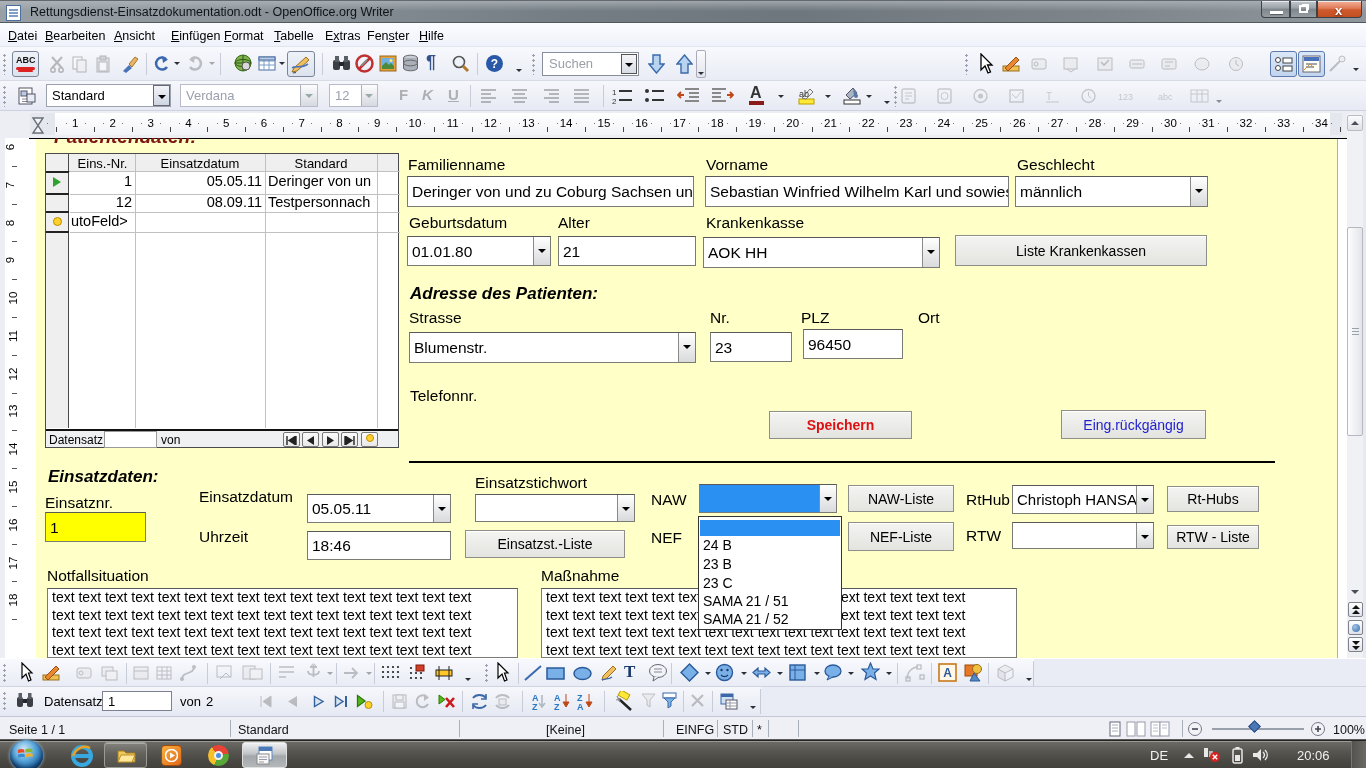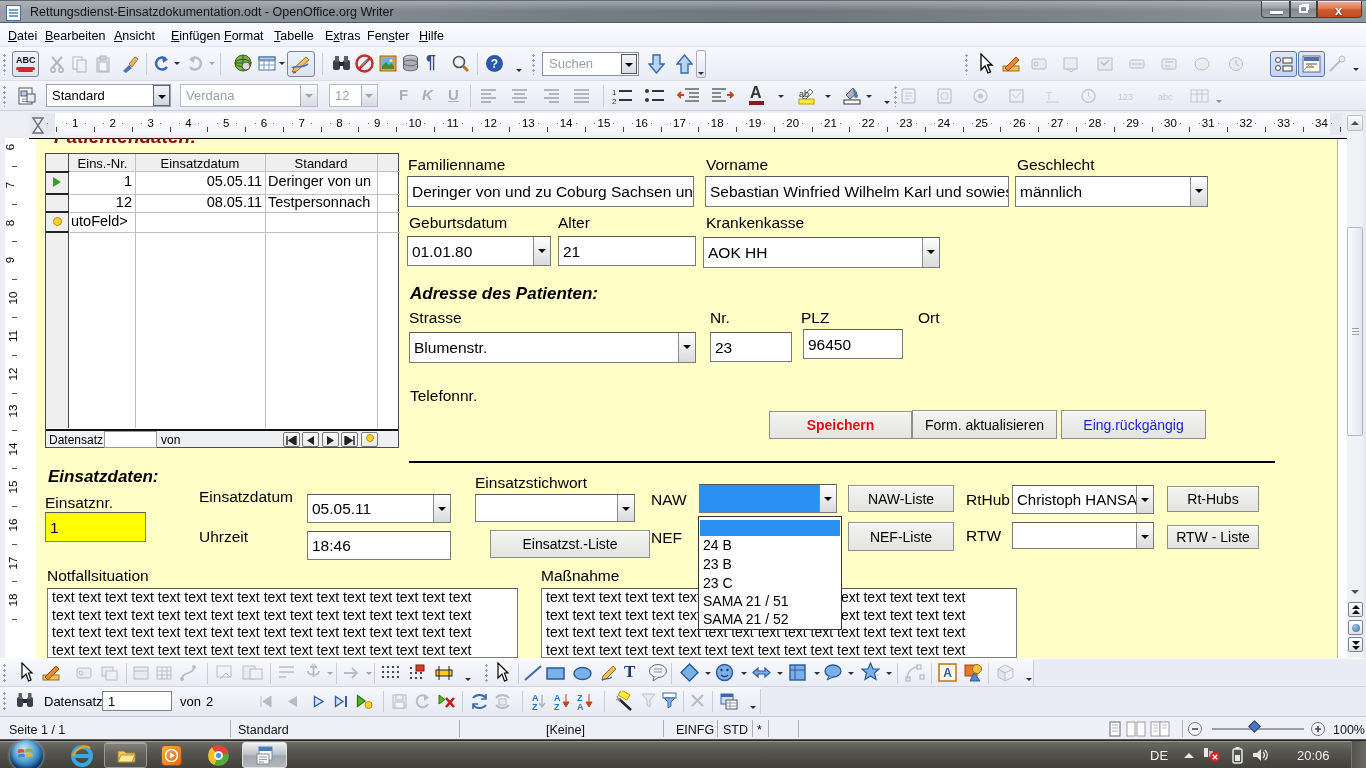--- a/index.html
+++ b/index.html
@@ -623,21 +623,21 @@
       <div class="tc-hline" style="top:58px;width:330px"></div>
       <div class="tc-hline" style="top:78px;width:330px"></div>
       <div class="tc-hline2" style="top:17px"></div>
       <div class="tc-hline2" style="top:39px"></div>
       <div class="tc-hline2" style="top:57px"></div>
       <div class="tc-hline2" style="top:77px"></div>
       <div class="tc-cell data" style="left:24px;top:19px;width:62px;text-align:right">1</div>
       <div class="tc-cell data" style="left:90px;top:19px;width:126px;text-align:right">05.05.11</div>
       <div class="tc-cell data" style="left:222px;top:19px;width:109px">Deringer von un</div>
       <div class="tc-cell data" style="left:24px;top:40px;width:62px;text-align:right">12</div>
-      <div class="tc-cell data" style="left:90px;top:40px;width:126px;text-align:right">08.05.11</div>
+      <div class="tc-cell data" style="left:90px;top:40px;width:126px;text-align:right">08.09.11</div>
       <div class="tc-cell data" style="left:222px;top:40px;width:109px">Testpersonnach</div>
       <div class="tc-cell data" style="left:25px;top:59px;width:62px">utoFeld&gt;</div>
       <div style="position:absolute;left:7px;top:23px;width:0;height:0;border-top:5px solid transparent;border-bottom:5px solid transparent;border-left:8px solid #2fa32f"></div>
       <div style="position:absolute;left:7px;top:63px;width:9px;height:9px;border-radius:50%;background:#ffd12b;border:1px solid #b98c00"></div>
       <div id="tc-nav">
         <div style="position:absolute;left:3px;top:2px">Datensatz</div>
         <div style="position:absolute;left:58px;top:0px;width:53px;height:17px;background:#fff;border:1px solid #9a9a9a"></div>
         <div style="position:absolute;left:115px;top:2px">von</div>
         <div class="navbtn" style="left:237px"><svg width="11" height="9" style="margin-top:3px">
               <path d="M1,0 V9 M10,0 L3,4.5 L10,9 Z" fill="#222" stroke="#222" stroke-width="1.4"></path>
@@ -667,55 +667,55 @@
     <div class="lbl" style="left:409px;top:76px">Geburtsdatum</div>
     <div class="lbl" style="left:558px;top:76px">Alter</div>
     <div class="lbl" style="left:706px;top:76px">Krankenkasse</div>
     <div class="field fcombo" style="left:407px;top:98px;width:144px;height:30px;line-height:29px">01.01.80<div class="cbtn">
           <div class="darr"></div>
         </div></div>
     <div class="field" style="left:558px;top:98px;width:138px;height:30px;line-height:29px">21</div>
     <div class="field fcombo" style="left:703px;top:99px;width:237px;height:31px;line-height:30px">AOK HH<div class="cbtn">
           <div class="darr"></div>
         </div></div>
+    <div class="formbtn" style="left:955px;top:97px;width:252px;height:31px;line-height:30px">Liste Krankenkassen</div>
 
     <div class="lbl bolditalic" style="left:410px;top:146px;font-size:17px">Adresse des Patienten:</div>
     <div class="lbl" style="left:409px;top:171px">Strasse</div>
     <div class="lbl" style="left:710px;top:171px">Nr.</div>
     <div class="lbl" style="left:801px;top:171px">PLZ</div>
     <div class="lbl" style="left:918px;top:171px">Ort</div>
     <div class="field fcombo" style="left:409px;top:194px;width:287px;height:31px;line-height:30px">Blumenstr.<div class="cbtn">
           <div class="darr"></div>
         </div></div>
     <div class="field" style="left:710px;top:194px;width:82px;height:30px;line-height:29px">23</div>
     <div class="field" style="left:803px;top:191px;width:100px;height:30px;line-height:29px">96450</div>
 
     <div class="lbl" style="left:410px;top:249px">Telefonnr.</div>
     <div class="formbtn" style="left:769px;top:273px;width:143px;height:28px;line-height:27px;color:#dd1111;font-weight:bold">Speichern</div>
-    <div class="formbtn" style="left:912px;top:272px;width:145px;height:29px;line-height:28px">Form. aktualisieren</div>
     <div class="formbtn" style="left:1061px;top:272px;width:145px;height:29px;line-height:28px;color:#2222cc">Eing.rückgängig</div>
 
     <div style="position:absolute;left:409px;top:323px;width:866px;height:2px;background:#000"></div>
 
     <div class="lbl bolditalic" style="left:48px;top:329px;font-size:17px">Einsatzdaten:</div>
     <div class="lbl" style="left:45px;top:356px">Einsatznr.</div>
     <div class="field" style="left:45px;top:374px;width:101px;height:30px;line-height:29px;background:#ffff00">1</div>
     <div class="lbl" style="left:199px;top:350px">Einsatzdatum</div>
     <div class="field fcombo" style="left:307px;top:356px;width:144px;height:29px;line-height:28px">05.05.11<div class="cbtn">
           <div class="darr"></div>
         </div></div>
     <div class="lbl" style="left:199px;top:390px">Uhrzeit</div>
     <div class="field" style="left:307px;top:393px;width:144px;height:29px;line-height:28px">18:46</div>
     <div class="lbl" style="left:475px;top:336px">Einsatzstichwort</div>
     <div class="field fcombo" style="left:475px;top:356px;width:160px;height:28px">
         <div class="cbtn">
           <div class="darr"></div>
         </div>
       </div>
-    <div class="formbtn" style="left:490px;top:392px;width:160px;height:28px;line-height:27px">Einsatzst.-Liste</div>
+    <div class="formbtn" style="left:465px;top:392px;width:160px;height:28px;line-height:27px">Einsatzst.-Liste</div>
 
     <div class="lbl" style="left:651px;top:353px">NAW</div>
     <div class="field fcombo" style="left:699px;top:346px;width:138px;height:29px;background:#2a90f2">
         <div class="cbtn">
           <div class="darr"></div>
         </div>
       </div>
     <div class="formbtn" style="left:848px;top:347px;width:106px;height:27px;line-height:26px">NAW-Liste</div>
     <div class="lbl" style="left:966px;top:353px">RtHub</div>
     <div class="field fcombo" style="left:1012px;top:347px;width:142px;height:29px;line-height:28px;font-size:15px">Christoph HANSA<div class="cbtn">

